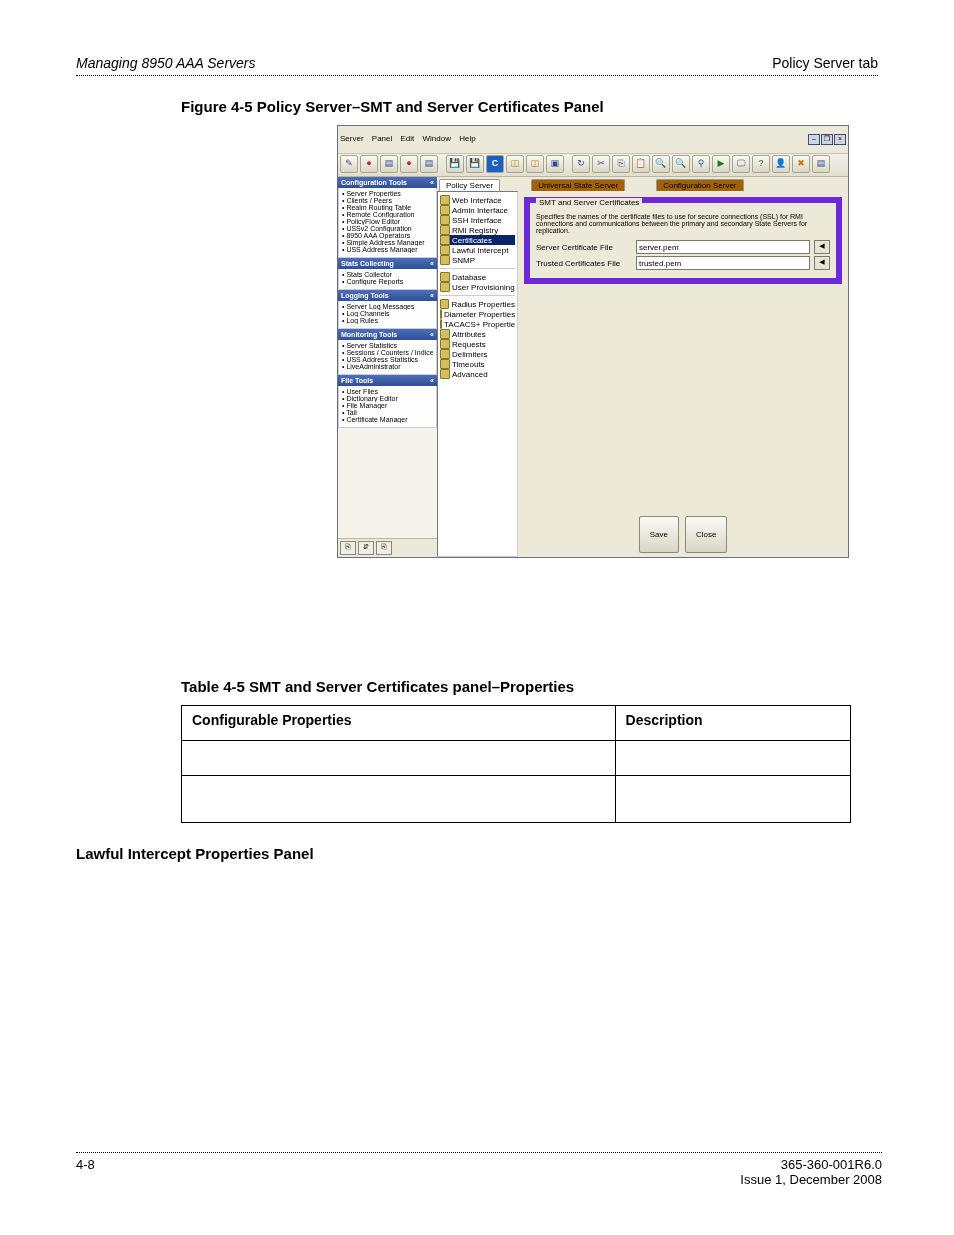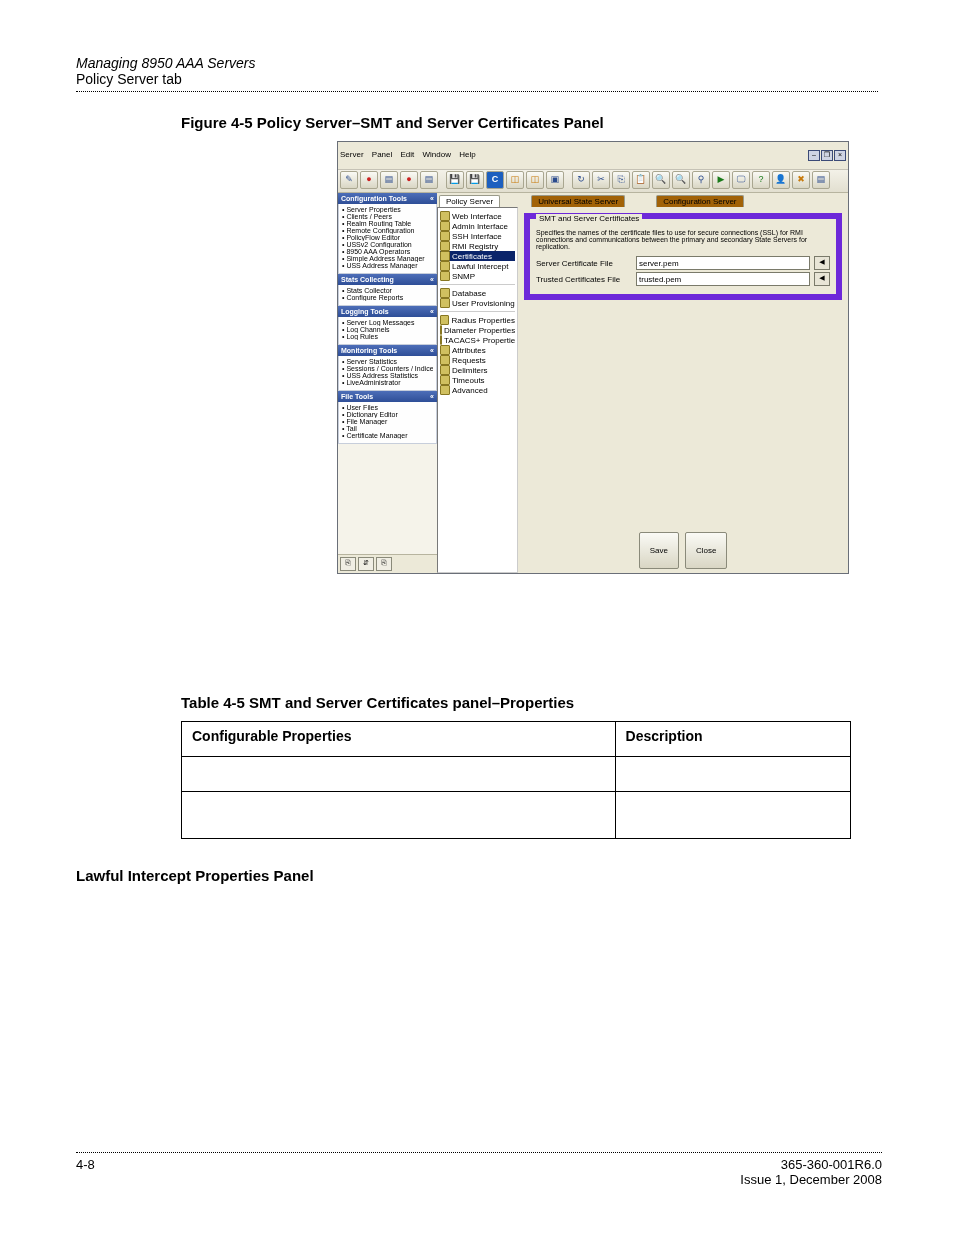--- a/index.html
+++ b/index.html
@@ -17,21 +17,20 @@
     box-sizing: border-box;
     padding: 55px 76px 0 76px;
   }
   .header-row {
     display: flex;
     justify-content: space-between;
     font-style: italic;
     font-family: Arial, Helvetica, sans-serif;
     font-size: 14px;
     margin-bottom: 4px;
-    flex-direction: column;
   }
   .header-right {
     font-style: normal;
   }
   .dotted-rule {
     border: none;
     border-top: 1px dotted #000;
     margin: 0 0 22px 0;
   }
   .figure-caption,
@@ -39,21 +38,21 @@
     font-family: Arial, Helvetica, sans-serif;
     font-weight: bold;
     font-size: 15px;
     margin-left: 105px;
     margin-bottom: 10px;
   }
   .section-heading {
     font-family: Arial, Helvetica, sans-serif;
     font-weight: bold;
     font-size: 15px;
-    margin-top: 28px;
+    margin-top: 22px;
   }
   .screenshot-wrap {
     margin-left: 261px;
     width: 510px;
     font-family: Tahoma, Arial, sans-serif;
     font-size: 0;
     border: 1px solid #6a6f78;
     background: #ece9d8;
   }
   .win-menu {

